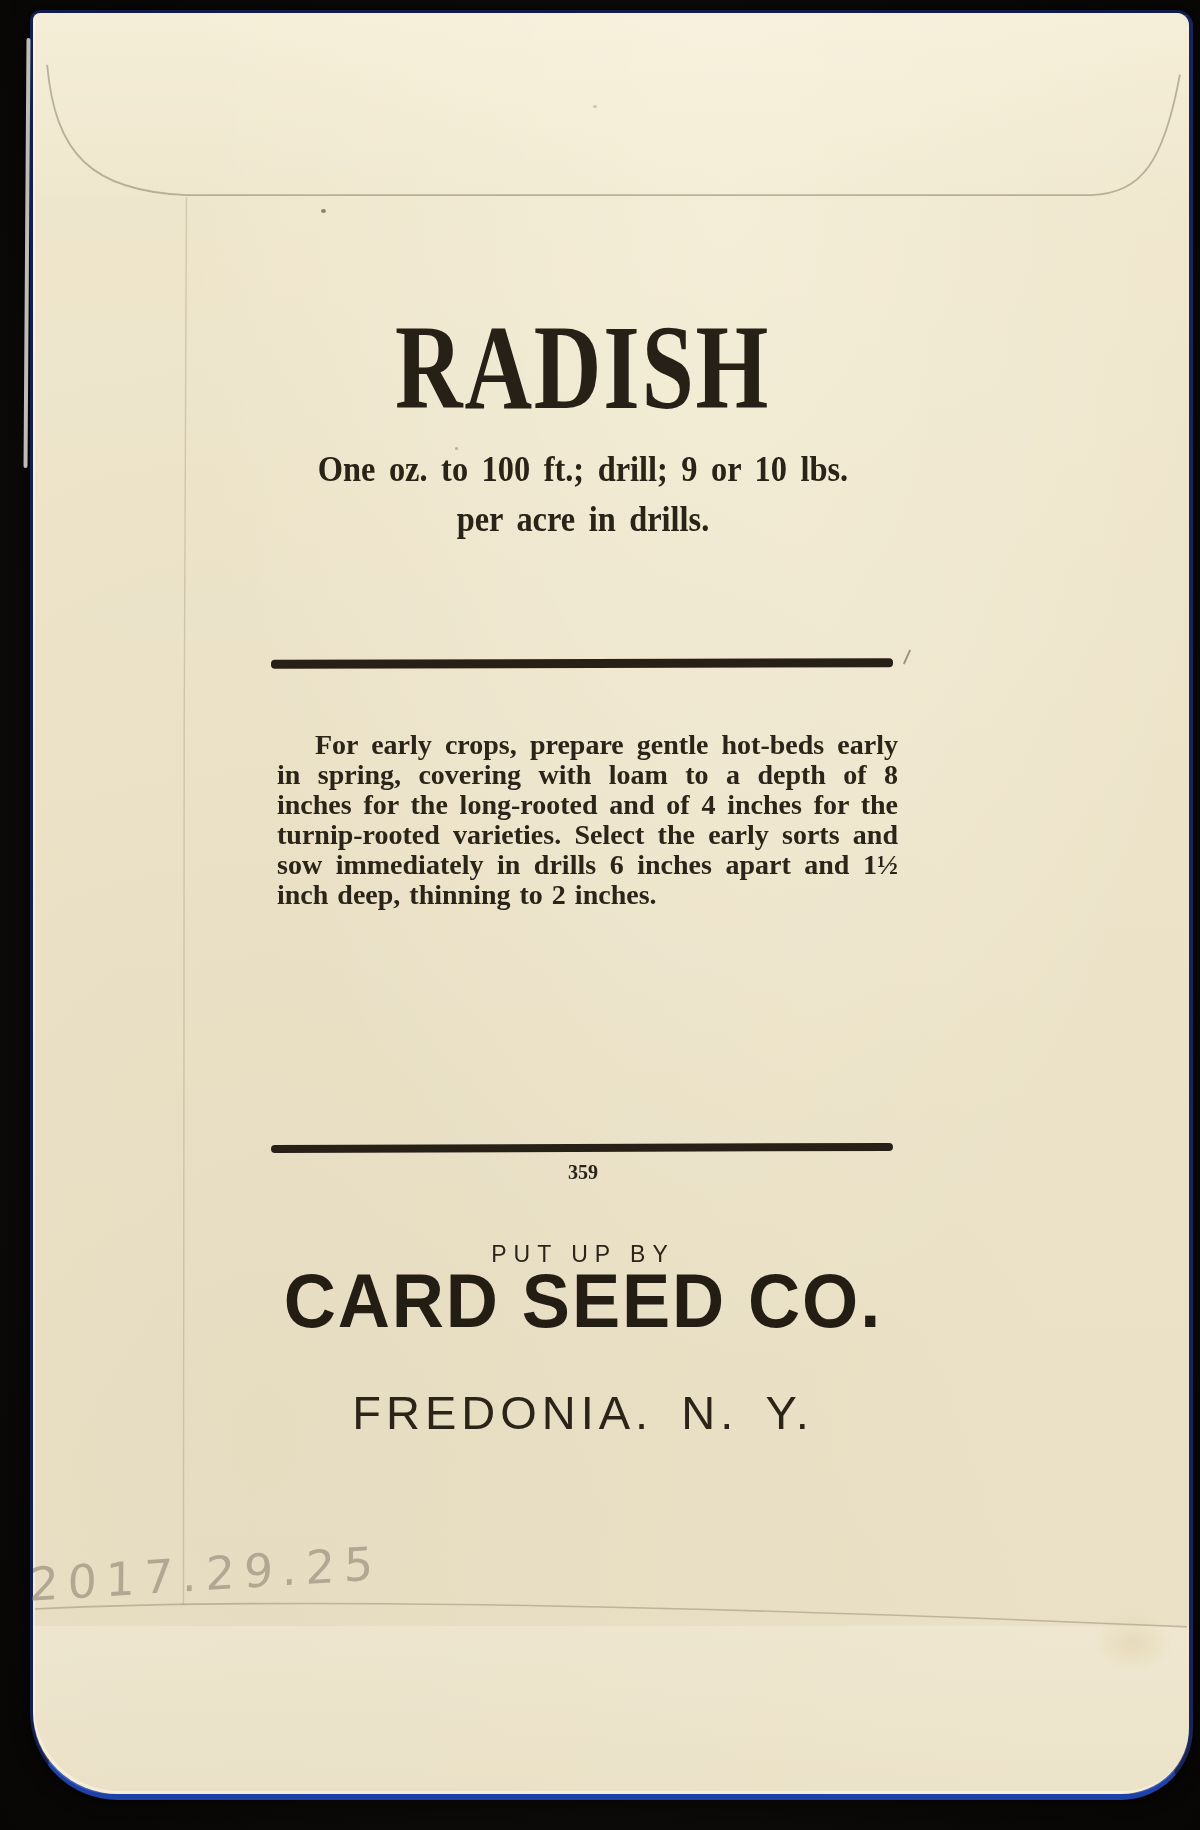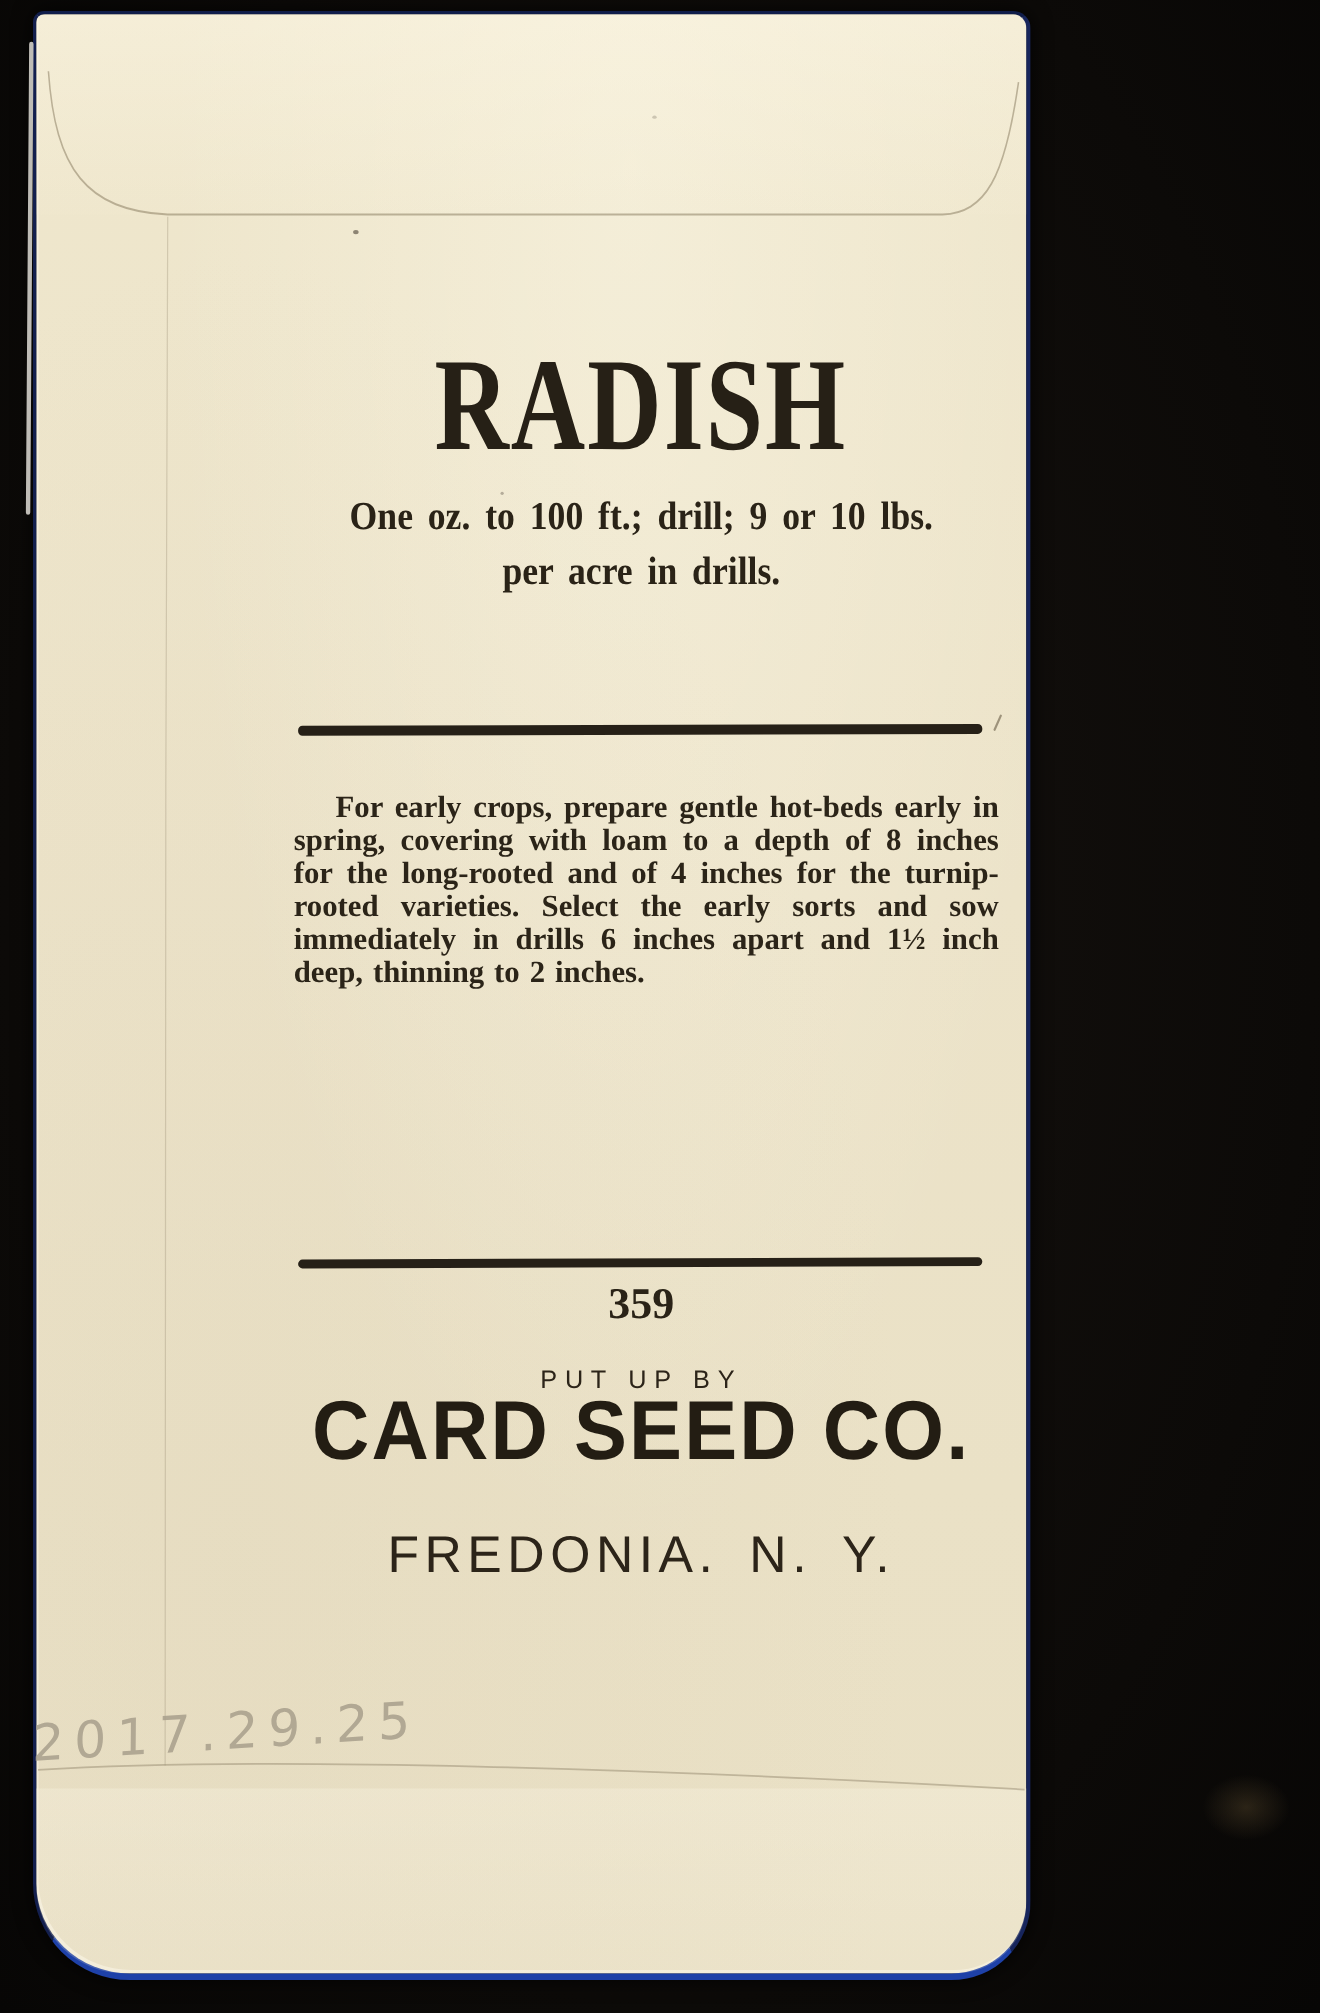--- a/index.html
+++ b/index.html
@@ -6,21 +6,21 @@
   body{
     width:1200px;height:1830px;
     background:radial-gradient(ellipse at 50% 45%, #16120f 0%, #0c0a08 70%, #070605 100%);
     overflow:hidden;
     font-family:"Liberation Serif", serif;
   }
   .photo{position:relative;width:1200px;height:1830px;}
 
   
   .envelope{
-    position:absolute;left:30px;top:10px;width:907px;height:1790px;
+    position:absolute;left:30px;top:10px;width:1163px;height:1790px;
     box-sizing:border-box;
     background:
       radial-gradient(ellipse at 60% 8%, rgba(255,252,238,.35), rgba(255,252,238,0) 55%),
       radial-gradient(ellipse at 20% 80%, rgba(220,208,180,.25), rgba(220,208,180,0) 60%),
       linear-gradient(180deg, #efe7cd 0%, #ece3c9 45%, #eae1c6 75%, #e9e0c5 100%);
     border-top:3px solid #101d4a;
     border-right:4px solid #17255c;
     border-left:3px solid #131f4e;
     border-bottom:6px solid #1e41a8;
     border-radius:10px 16px 72px 88px;
@@ -57,24 +57,24 @@
   .rule{
     position:absolute;left:33px;width:622px;background:#262017;border-radius:4px;
   }
   .rule-top{top:646px;height:9px;transform:rotate(-.15deg);}
   .rule-bottom{top:1131px;height:8px;transform:rotate(-.2deg);}
   .instructions{
     position:absolute;top:705px;left:27px;width:645px;
     font-weight:bold;font-size:28px;line-height:30px;text-align:justify;
     word-spacing:2px;color:#2b2418;
   }
-  .instructions p{margin:2px;text-indent:38px;}
+  .instructions p{margin:12px;text-indent:38px;}
   .stock-number{
     position:absolute;top:1148px;width:100%;text-align:center;
-    font-weight:bold;font-size:40px;color:#2a2317;
+    font-weight:bold;font-size:20px;color:#2a2317;
   }
   .put-up-by{
     position:absolute;top:1228px;width:100%;text-align:center;
     font-family:"Liberation Sans", sans-serif;font-size:23px;letter-spacing:7px;color:#2c2419;
   }
   .company-name{
     position:absolute;top:1250px;width:100%;text-align:center;line-height:1;font-family:"Liberation Sans", sans-serif;
   }
   .company-name span{
     display:inline-block;font-weight:bold;font-size:76px;letter-spacing:2px;

